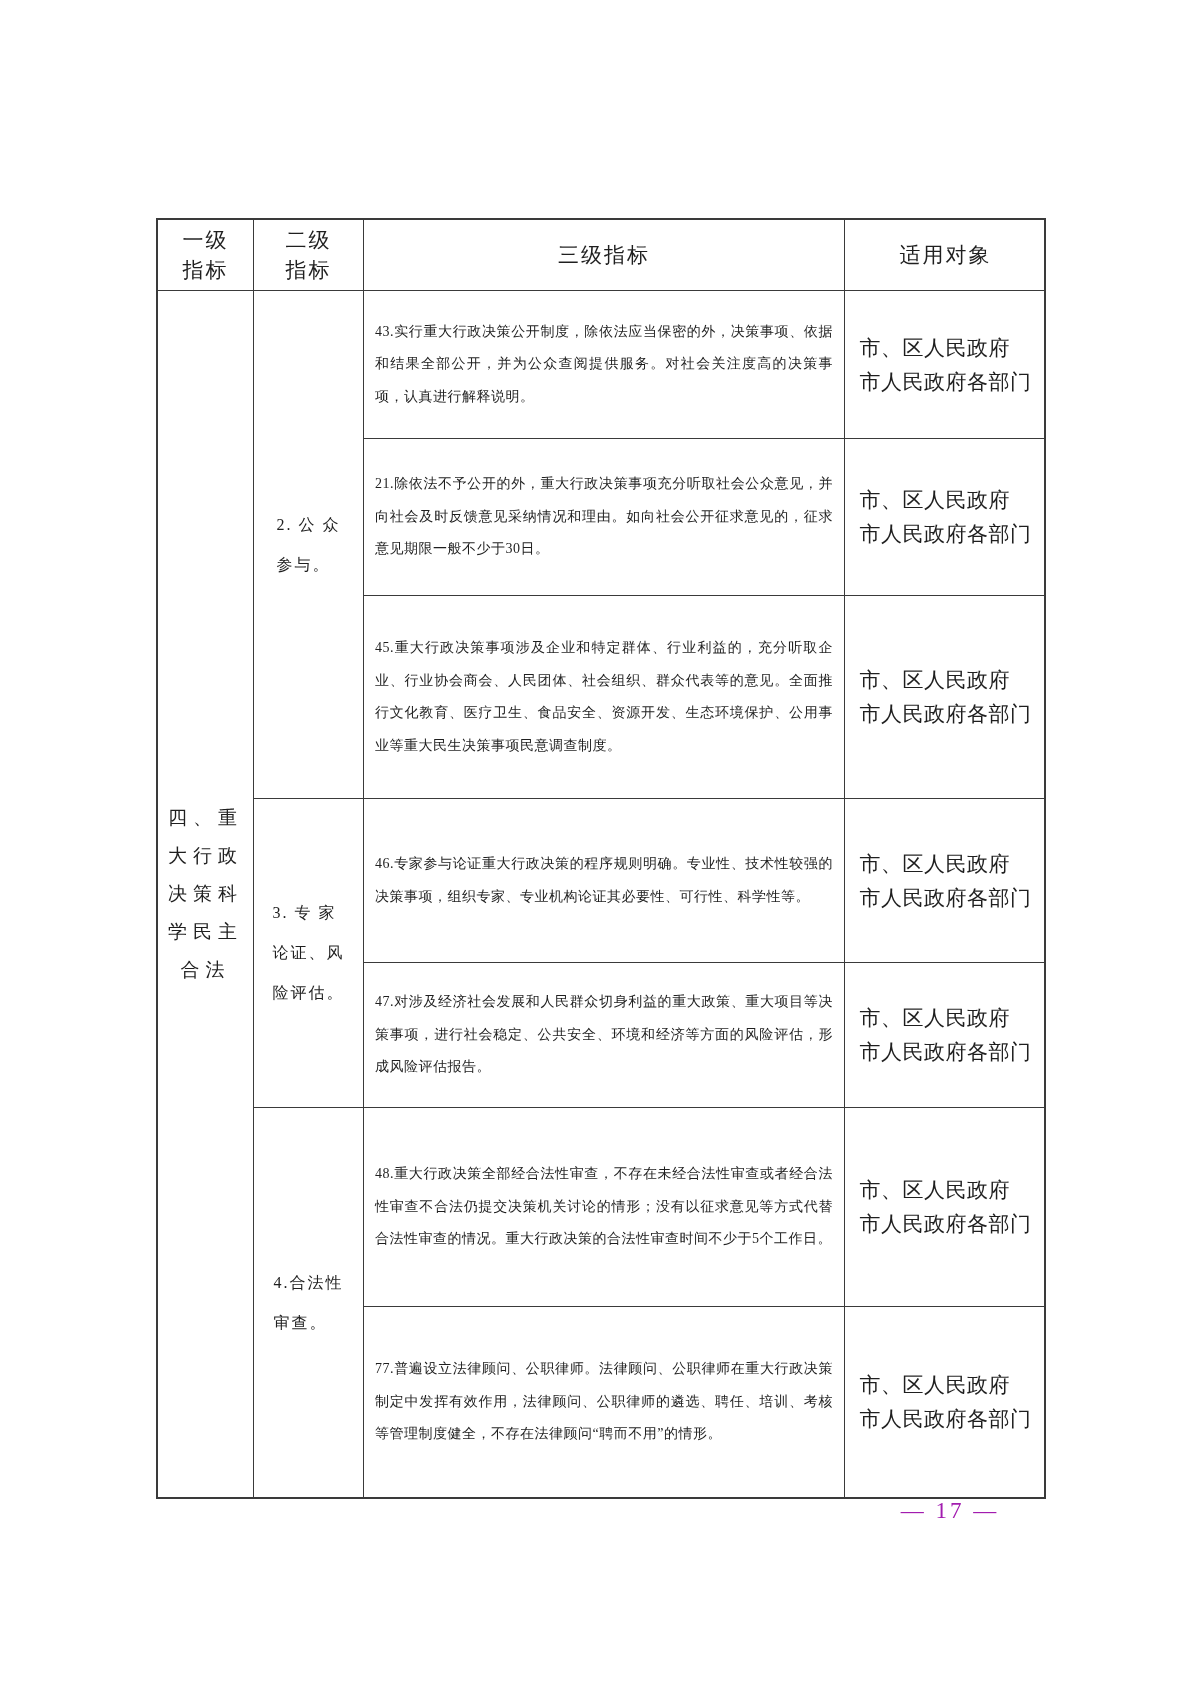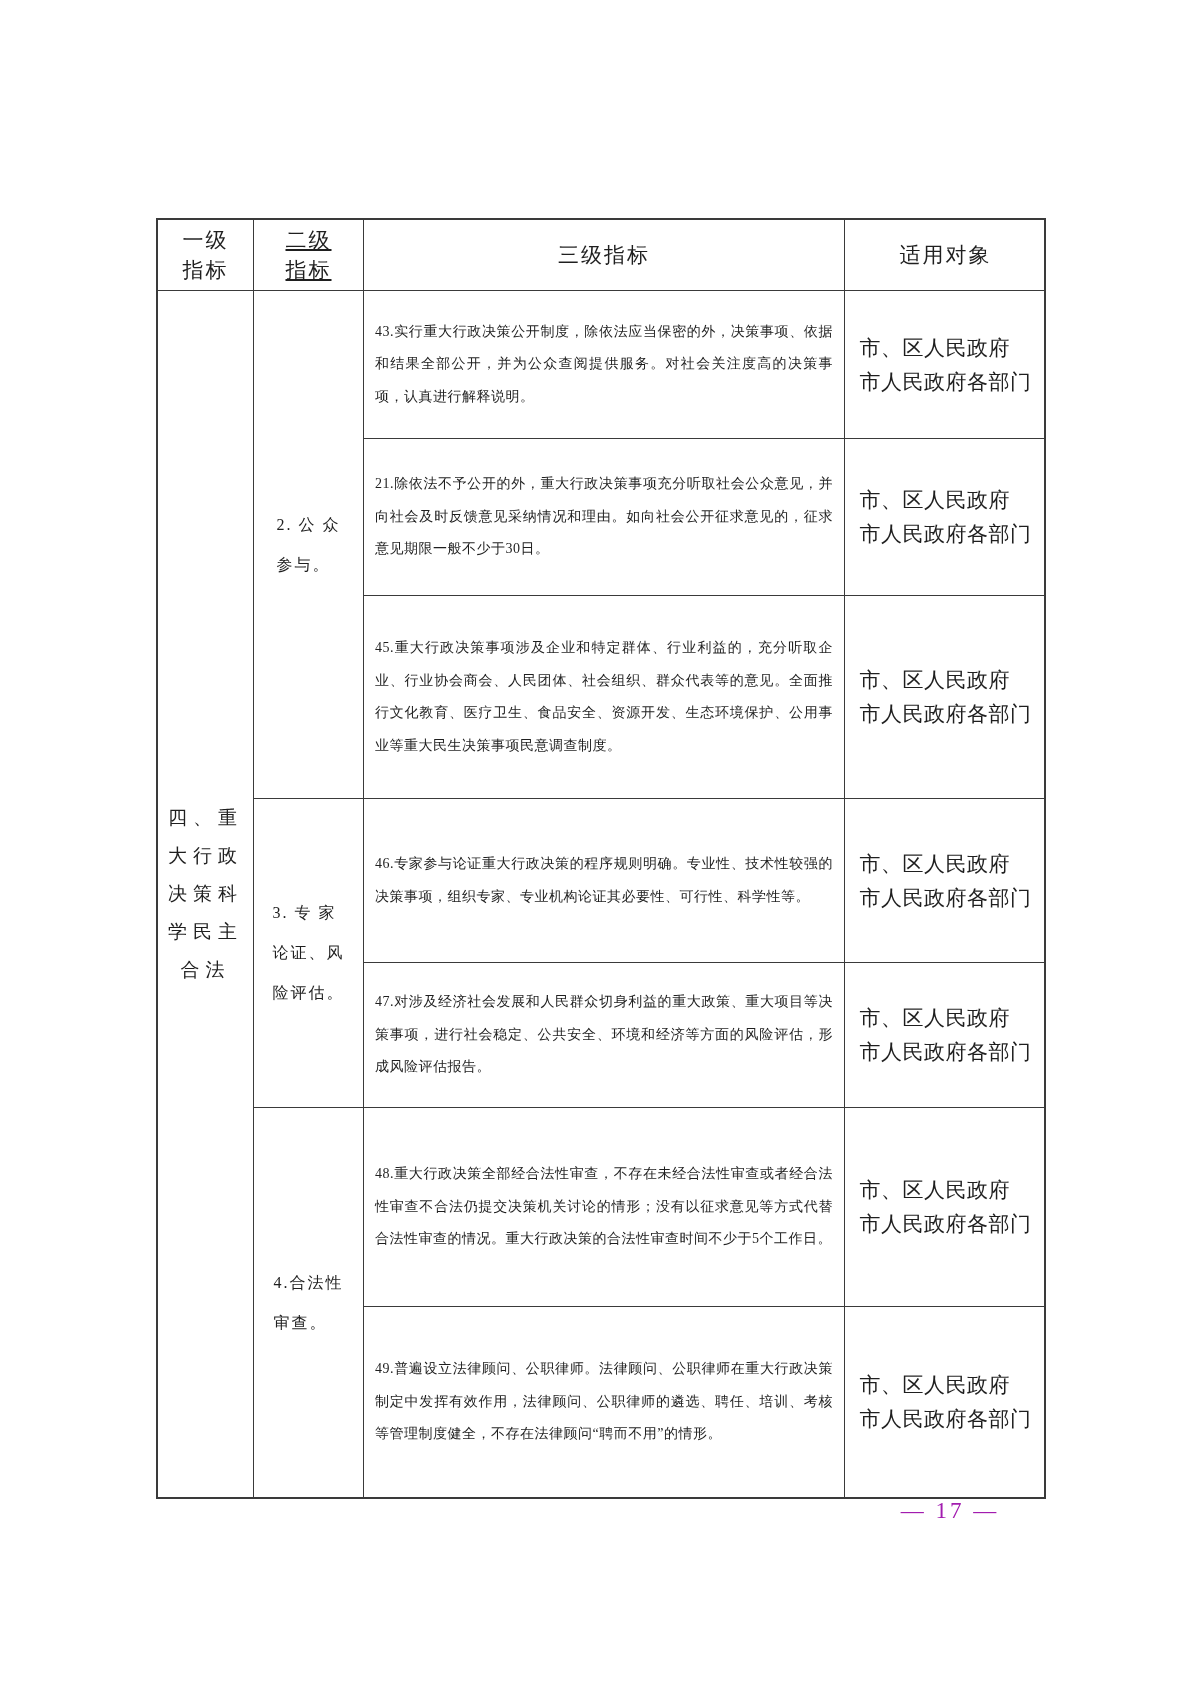--- a/index.html
+++ b/index.html
@@ -31,21 +31,21 @@
   .last-col { border-right:none; }
   .last-row { border-bottom:none; }
 
   .hdr {
     font-size:21px; line-height:30px;
     text-align:center; white-space:pre-line;
     letter-spacing:2px;
   }
   .g-r1 { grid-row:1; }
   .g-c1 { grid-column:1; }
-  .g-c2 { grid-column:2;text-decoration:underline; }
+  .g-c2 { grid-column:2; }
   .g-c3 { grid-column:3; }
   .g-c4 { grid-column:4; }
 
   .lvl1 {
     grid-column:1; grid-row:2 / 9;
     font-size:19px; line-height:38px;
     white-space:pre-line; text-align:center;
     letter-spacing:6px;
   }
   .lvl2 {
@@ -123,21 +123,21 @@
     <div class="cell ind r5">
         <span>46.专家参与论证重大行政决策的程序规则明确。专业性、技术性较强的决策事项，组织专家、专业机构论证其必要性、可行性、科学性等。</span>
       </div>
     <div class="cell ind r6">
         <span>47.对涉及经济社会发展和人民群众切身利益的重大政策、重大项目等决策事项，进行社会稳定、公共安全、环境和经济等方面的风险评估，形成风险评估报告。</span>
       </div>
     <div class="cell ind r7">
         <span>48.重大行政决策全部经合法性审查，不存在未经合法性审查或者经合法性审查不合法仍提交决策机关讨论的情形；没有以征求意见等方式代替合法性审查的情况。重大行政决策的合法性审查时间不少于5个工作日。</span>
       </div>
     <div class="cell ind r8 last-row">
-        <span>49.普遍设立法律顾问、公职律师。法律顾问、公职律师在重大行政决策制定中发挥有效作用，法律顾问、公职律师的遴选、聘任、培训、考核等管理制度健全，不存在法律顾问“聘而不用”的情形。</span>
+        <span>77.普遍设立法律顾问、公职律师。法律顾问、公职律师在重大行政决策制定中发挥有效作用，法律顾问、公职律师的遴选、聘任、培训、考核等管理制度健全，不存在法律顾问“聘而不用”的情形。</span>
       </div>
 
     <div class="cell tgt last-col r2">市、区人民政府
 市人民政府各部门</div>
     <div class="cell tgt last-col r3">市、区人民政府
 市人民政府各部门</div>
     <div class="cell tgt last-col r4">市、区人民政府
 市人民政府各部门</div>
     <div class="cell tgt last-col r5">市、区人民政府
 市人民政府各部门</div>

